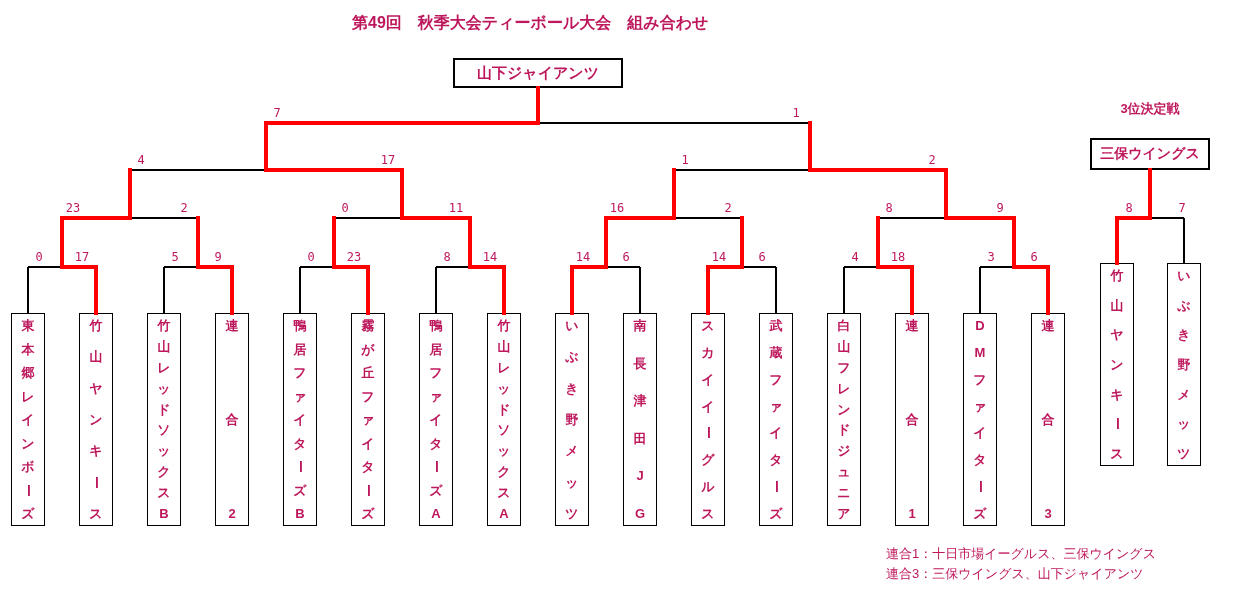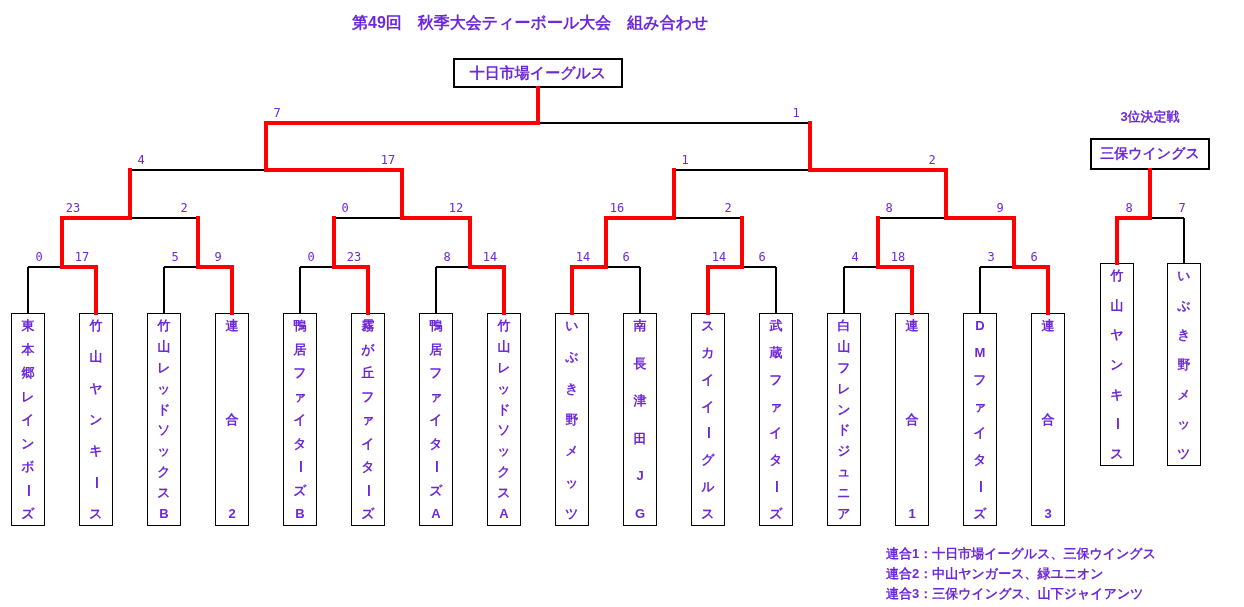--- a/index.html
+++ b/index.html
@@ -1,44 +1,44 @@
 <!DOCTYPE html>
 <html><head>
 <meta charset="utf-8">
 <style>
   html,body{margin:0;padding:0;background:#fff;}
   .stage{position:relative;width:1244px;height:607px;background:#fff;overflow:hidden;
-         font-family:"Liberation Sans",sans-serif;color:#6d28d9;}
+         font-family:"Liberation Sans",sans-serif;color:#be185d;}
   .title{position:absolute;left:352px;top:13px;font-size:16px;font-weight:bold;white-space:nowrap;}
   .champ-box{position:absolute;left:453px;top:58px;width:170px;height:30px;border:2px solid #000;
          box-sizing:border-box;display:flex;align-items:center;justify-content:center;
          font-size:15px;font-weight:bold;background:#fff;}
-  .third-title{position:absolute;left:1085px;top:108px;width:130px;text-align:center;
+  .third-title{position:absolute;left:1085px;top:100px;width:130px;text-align:center;
          font-size:13px;font-weight:bold;white-space:nowrap;}
   .third-box{position:absolute;left:1090px;top:138px;width:120px;height:32px;border:2px solid #000;
          box-sizing:border-box;display:flex;align-items:center;justify-content:center;
          font-size:14px;font-weight:bold;background:#fff;}
-  .notes{position:absolute;left:886px;top:544px;font-size:13px;font-weight:bold;line-height:20px;white-space:nowrap;}
+  .notes{position:absolute;left:886px;top:544px;font-size:13px;font-weight:normal;line-height:20px;white-space:nowrap;}
   .seg{position:absolute;}
   .score{position:absolute;width:40px;text-align:center;font-family:"DejaVu Sans Mono",monospace;
          font-size:12px;line-height:14px;}
   .team-box{position:absolute;width:34px;border:1px solid #000;box-sizing:border-box;background:#fff;
          display:flex;flex-direction:column;align-items:center;justify-content:space-between;
          padding:5px 0;font-size:13px;font-weight:bold;}
   .tchar{display:block;line-height:1;}
   .tchar.rot{transform:rotate(90deg);}
 </style>
 </head>
 <body>
 
 <div class="stage">
   <div class="title">第49回　秋季大会ティーボール大会　組み合わせ</div>
 
   <div class="champ-box">
-    <span>十日市場イーグルス</span>
+    <span>山下ジャイアンツ</span>
   </div>
 
   <div class="third-title">3位決定戦</div>
 
   <div class="third-box">
     <span>三保ウイングス</span>
   </div>
 
   <div id="bracket-layer">
       <div class="score" style="left: 19px; top: 250px;">0</div>
@@ -53,21 +53,21 @@
       <div class="score" style="left: 606px; top: 250px;">6</div>
       <div class="score" style="left: 699px; top: 250px;">14</div>
       <div class="score" style="left: 742px; top: 250px;">6</div>
       <div class="score" style="left: 835px; top: 250px;">4</div>
       <div class="score" style="left: 878px; top: 250px;">18</div>
       <div class="score" style="left: 971px; top: 250px;">3</div>
       <div class="score" style="left: 1014px; top: 250px;">6</div>
       <div class="score" style="left: 53px; top: 201px;">23</div>
       <div class="score" style="left: 164px; top: 201px;">2</div>
       <div class="score" style="left: 325px; top: 201px;">0</div>
-      <div class="score" style="left: 436px; top: 201px;">12</div>
+      <div class="score" style="left: 436px; top: 201px;">11</div>
       <div class="score" style="left: 597px; top: 201px;">16</div>
       <div class="score" style="left: 708px; top: 201px;">2</div>
       <div class="score" style="left: 869px; top: 201px;">8</div>
       <div class="score" style="left: 980px; top: 201px;">9</div>
       <div class="score" style="left: 121px; top: 153px;">4</div>
       <div class="score" style="left: 368px; top: 153px;">17</div>
       <div class="score" style="left: 665px; top: 153px;">1</div>
       <div class="score" style="left: 912px; top: 153px;">2</div>
       <div class="score" style="left: 257px; top: 106px;">7</div>
       <div class="score" style="left: 776px; top: 106px;">1</div>
@@ -306,16 +306,15 @@
       <div class="seg" style="left: 910px; top: 265px; width: 4px; height: 50px; background: rgb(255, 0, 0);"></div>
       <div class="seg" style="left: 1046px; top: 265px; width: 4px; height: 50px; background: rgb(255, 0, 0);"></div>
       <div class="seg" style="left: 1115px; top: 216px; width: 37px; height: 4px; background: rgb(255, 0, 0);"></div>
       <div class="seg" style="left: 1148px; top: 168px; width: 4px; height: 52px; background: rgb(255, 0, 0);"></div>
       <div class="seg" style="left: 1115px; top: 216px; width: 4px; height: 49px; background: rgb(255, 0, 0);"></div>
       <div class="seg" style="left: 536px; top: 86px; width: 4px; height: 39px; background: rgb(255, 0, 0);"></div>
     </div>
 
   <div class="notes">
     <div>連合1：十日市場イーグルス、三保ウイングス</div>
-    <div>連合2：中山ヤンガース、緑ユニオン</div>
     <div>連合3：三保ウイングス、山下ジャイアンツ</div>
   </div>
 </div>
 
 </body></html>

